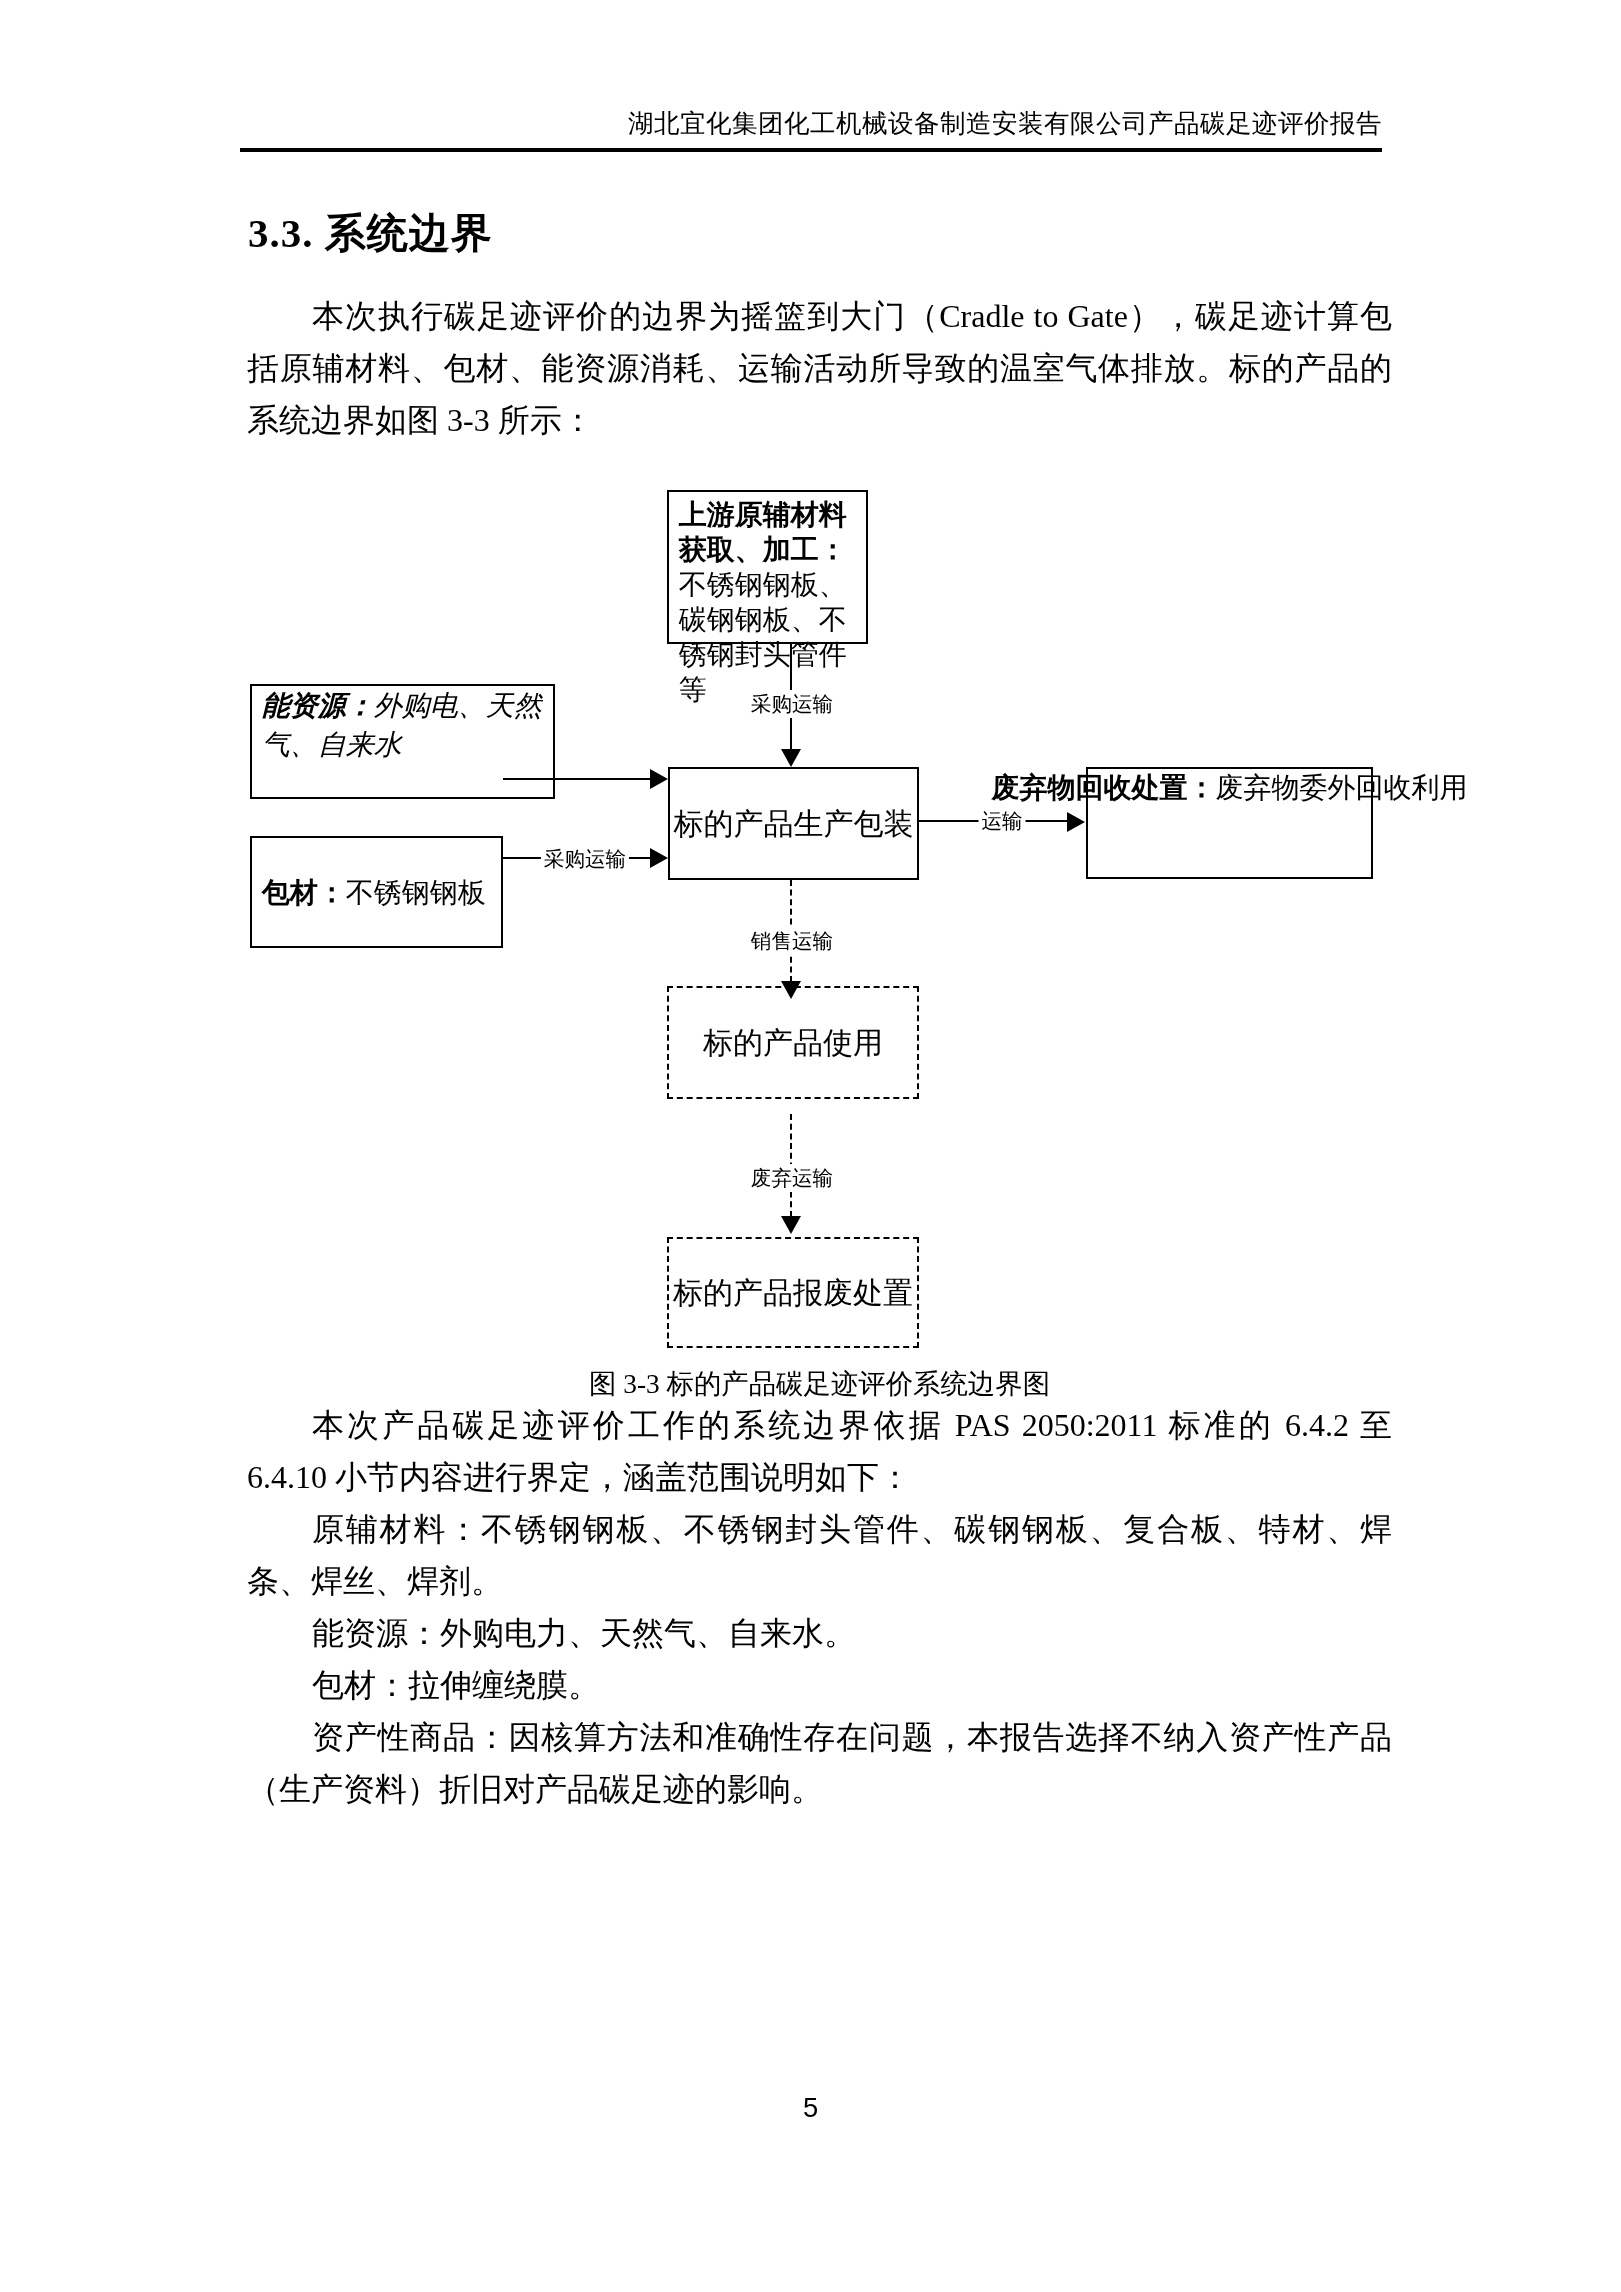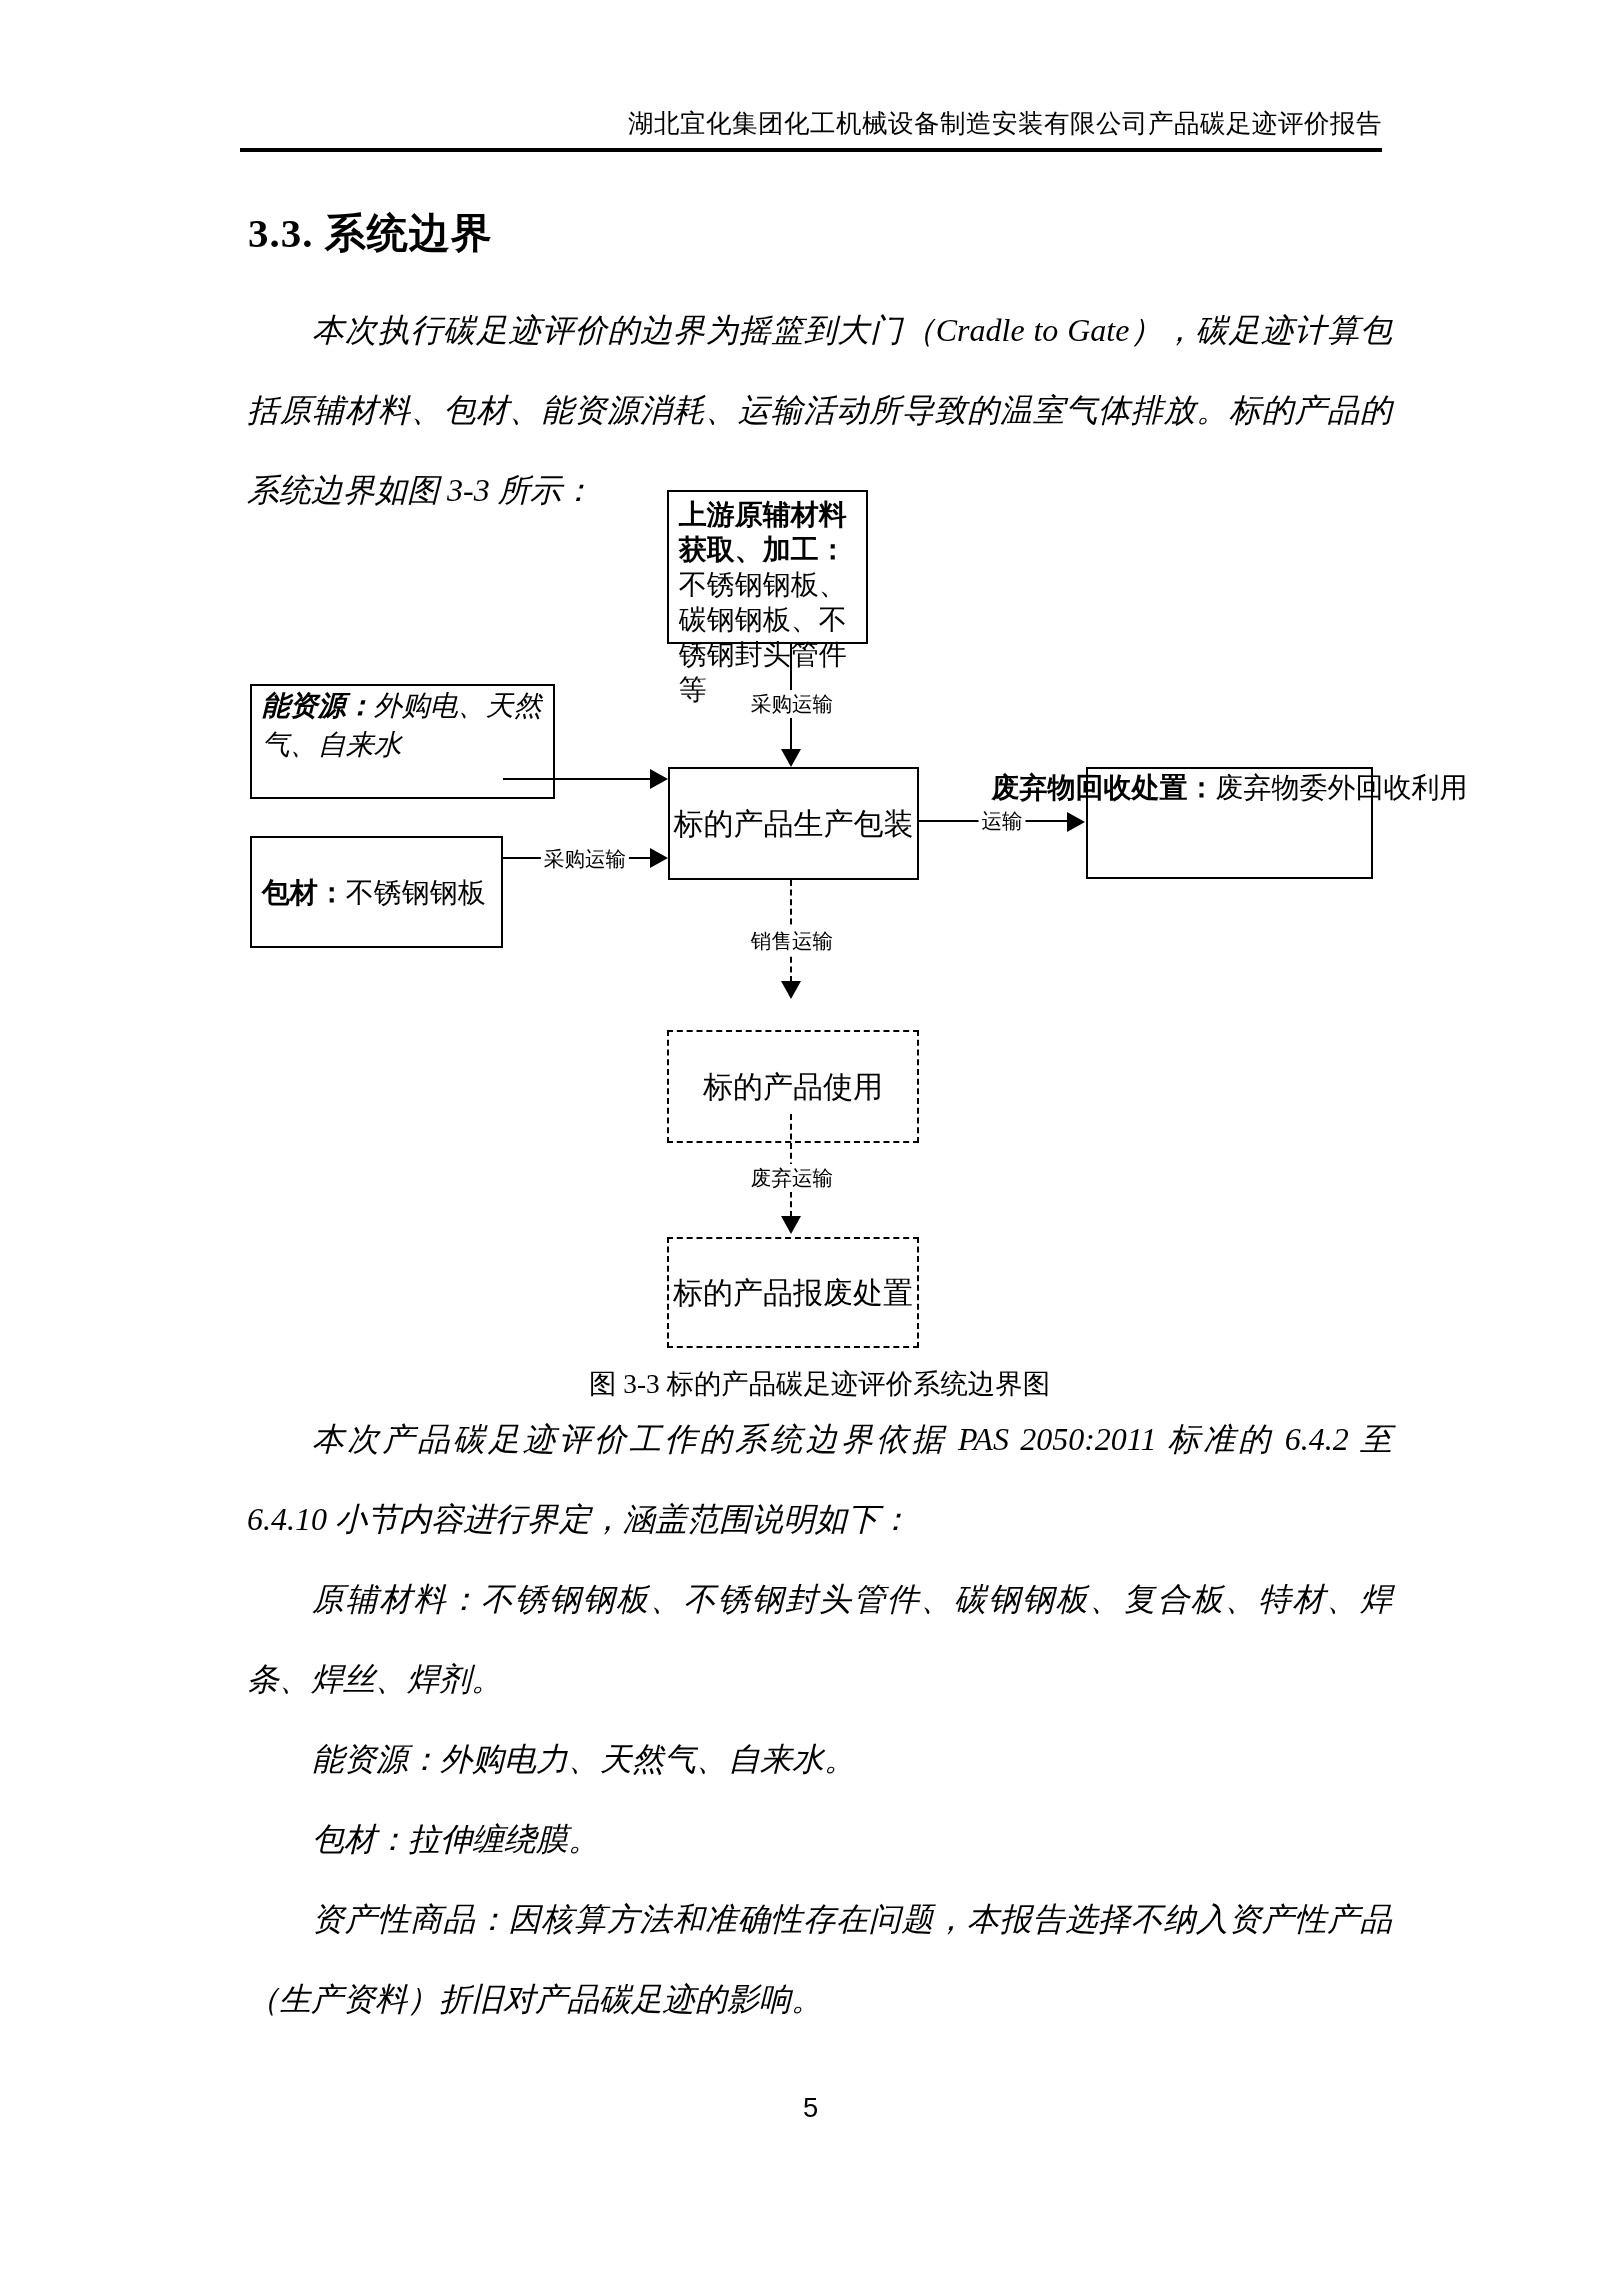--- a/index.html
+++ b/index.html
@@ -21,22 +21,22 @@
     position:absolute; top:148px; left:240px; width:1142px; height:3.9px;
     background:#000;
   }
 
   
   .section-title {
     position:absolute; top:206px; left:248px; margin:0;
     font-size:41px; font-weight:bold; letter-spacing:1px;
   }
   .para {
-    margin:0; font-size:32px; line-height:80px;
-    text-align:justify; text-indent:65px;font-style:italic;
+    margin:0; font-size:32px; line-height:52px;
+    text-align:justify; text-indent:65px;
   }
   .p1 { position:absolute; top:290px; left:247px; width:1145px; }
   .bodyflow { position:absolute; top:1399px; left:247px; width:1145px; }
 
   .figure-caption {
     position:absolute; top:1364px; left:247px; width:1145px;
     text-align:center; font-size:27.4px; line-height:41px;
   }
 
   .page-number {
@@ -59,21 +59,21 @@
                   padding:4.9px 9.8px; line-height:35px; }
   .box-energy   { left:250px; top:684px; width:305px; height:115px;
                   padding:0 9.8px; display:flex; align-items:flex-start; line-height:39px;font-style:italic; }
   .box-packaging{ left:250px; top:836px; width:253px; height:112px;
                   padding:0 9.8px; display:flex; align-items:center; }
   .box-product  { left:668px; top:767px; width:251px; height:113px;
                   display:flex; flex-direction:row; justify-content:center; align-items:center;
                   font-size:30px; line-height:44px; }
   .box-waste    { left:1086px; top:767px; width:287px; height:112px;
                   padding:0 9.8px; display:flex; justify-content:center; }
-  .box-use      { left:667px; top:1030px; width:252px; height:113px; border-style:dashed;
+  .box-use      { left:667px; top:986px; width:252px; height:113px; border-style:dashed;
                   display:flex; align-items:center; justify-content:center; font-size:30px; }
   .box-disposal { left:667px; top:1237px; width:252px; height:111px; border-style:dashed;
                   display:flex; align-items:center; justify-content:center; font-size:30px; }
 
   .vline { position:absolute; width:0; border-left:2.9px solid #000; }
   .vline.dash { border-left-style:dashed; }
   .hline { position:absolute; height:0; border-top:2.9px solid #000; }
 
   .ah-down { position:absolute; width:0; height:0;
              border-left:10.8px solid transparent; border-right:10.8px solid transparent;

